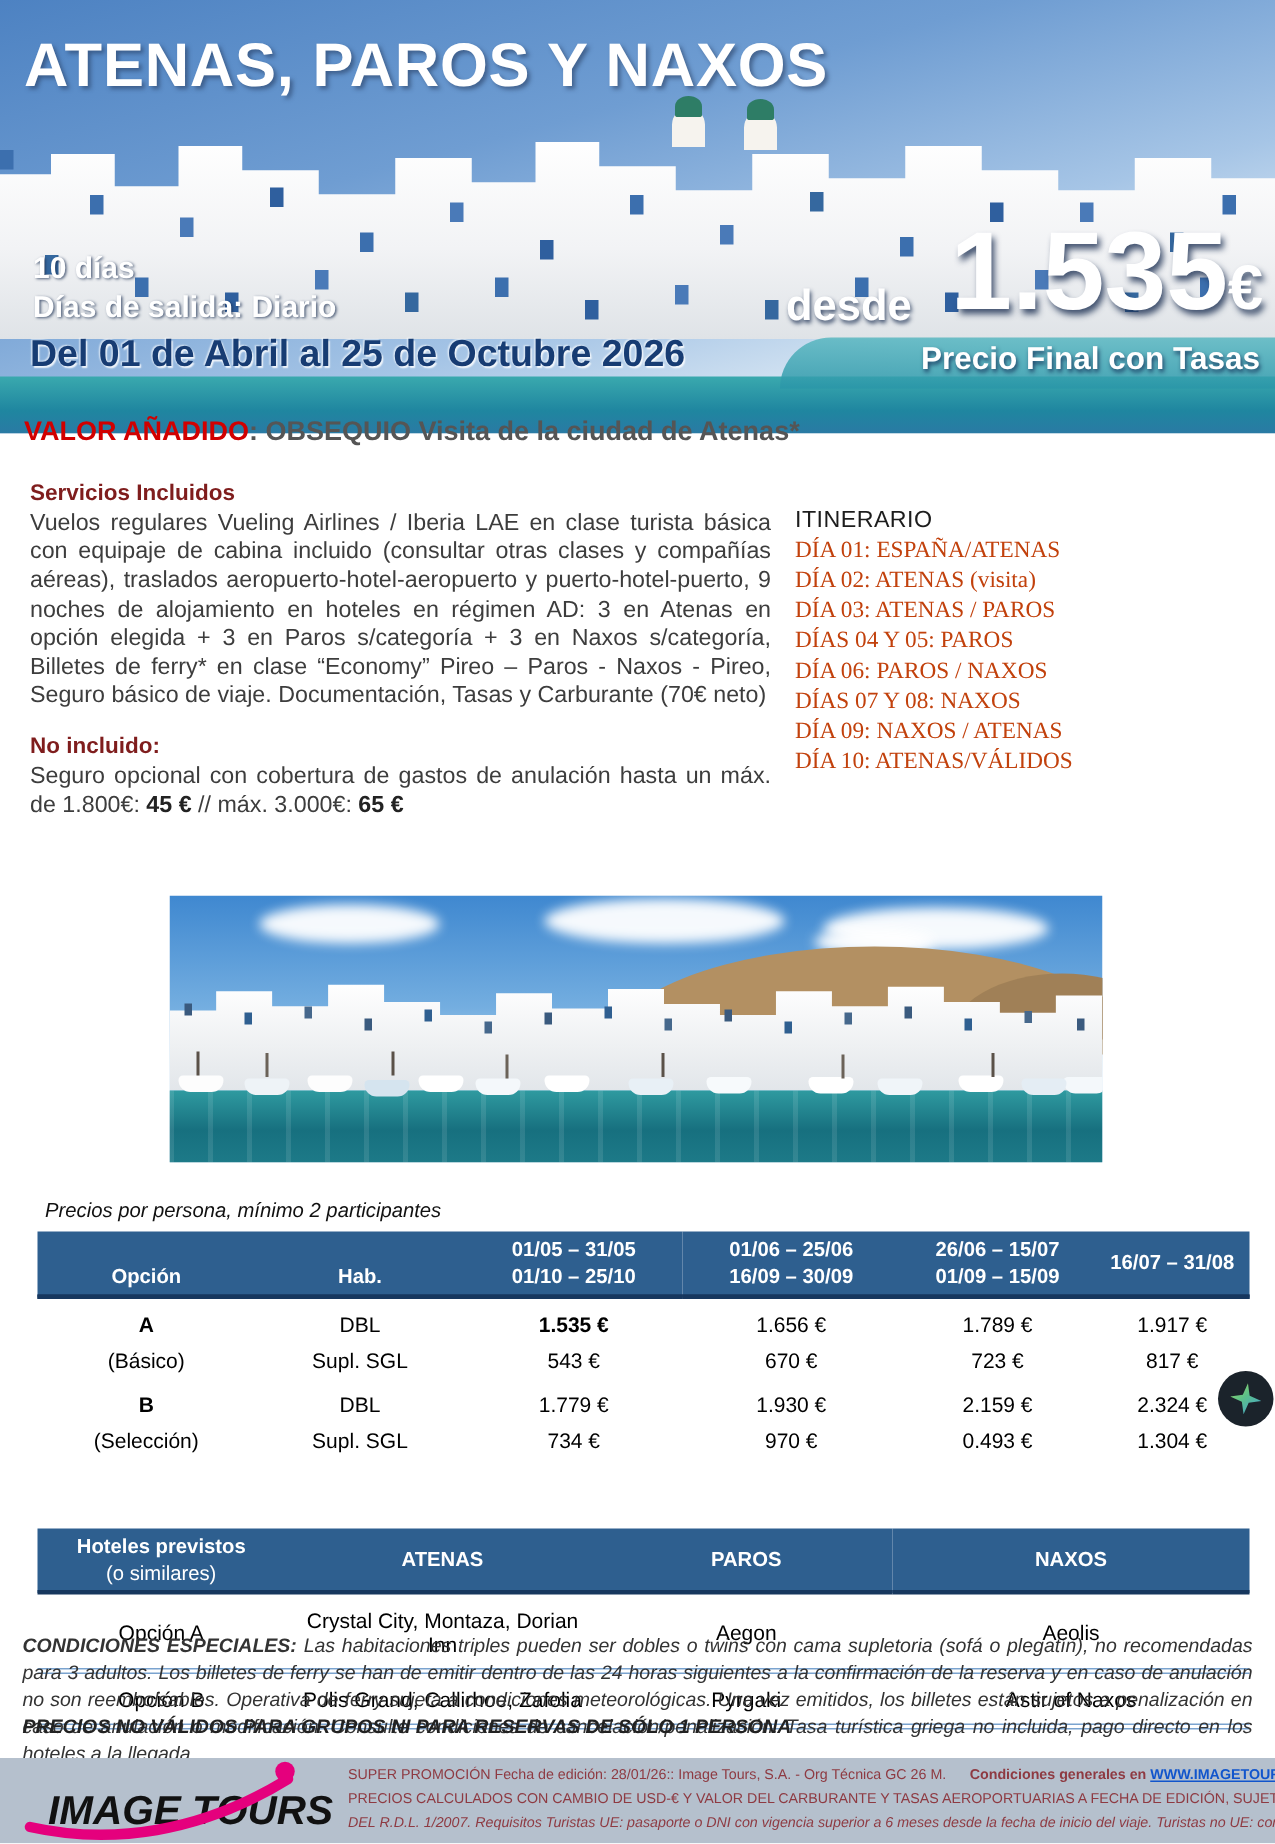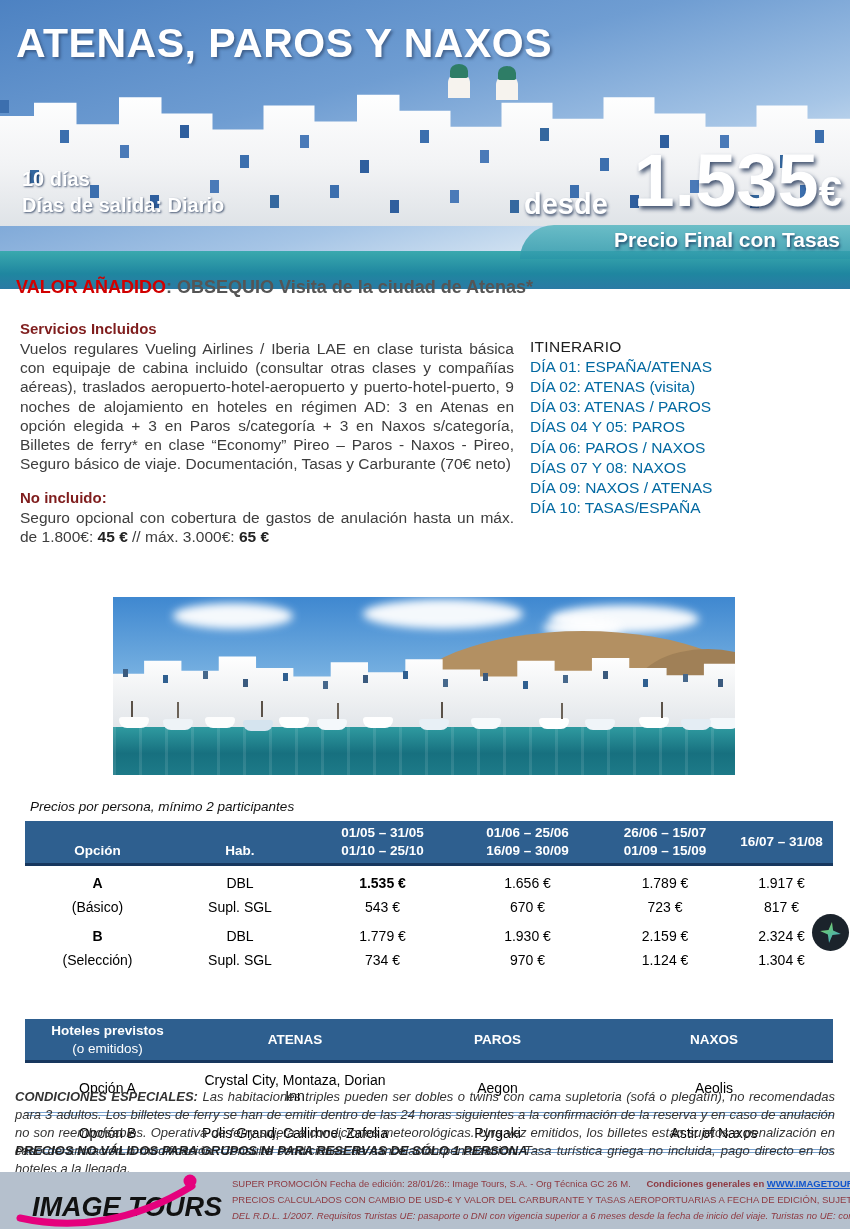--- a/index.html
+++ b/index.html
@@ -49,21 +49,21 @@
   
   .services{position:absolute;left:20px;top:320px;width:494px;}
   .col-heading{color:#7f1d1d;font-weight:bold;font-size:15px;margin:0 0 2px 0;}
   .body-text{font-size:15.5px;color:#3d3d3d;text-align:justify;line-height:1.24;margin:0;}
   .ni-block{margin-top:15px;}
   .body-text b{color:#222;}
 
   
   .itinerary{position:absolute;left:530px;top:338px;width:312px;}
   .itin-heading{font-size:15.5px;color:#1d1d1d;margin:0 0 1px 0;letter-spacing:.3px;}
-  .itin-day{color:#0369a1;font-size:15.5px;line-height:1.3;}
+  .itin-day{color:#c2410c;font-size:15.5px;line-height:1.3;font-family:Liberation Serif, serif;}
   .itin-note{font-style:italic;font-size:12.5px;color:#1d1d1d;margin-top:2px;}
 
   
   .photo{position:absolute;left:113px;top:597px;width:622px;height:178px;overflow:hidden;}
   .pt-sky{position:absolute;inset:0;background:linear-gradient(180deg,#3f88d0 0%,#74aee0 42%,#bcd9ef 68%);}
   .cloud{position:absolute;background:#fff;border-radius:50%;filter:blur(4px);opacity:.95;}
   .hill{position:absolute;background:#b39062;border-radius:50% 50% 0 0/100% 100% 0 0;}
   .pt-buildings{position:absolute;left:0;top:58px;width:100%;height:72px;
     background:linear-gradient(180deg,#ffffff 0%,#eef0f2 60%,#e2e6ea 100%);
     clip-path:polygon(0 26%,5% 26%,5% 8%,11% 8%,11% 22%,17% 22%,17% 2%,23% 2%,23% 18%,29% 18%,29% 30%,35% 30%,35% 10%,41% 10%,41% 24%,47% 24%,47% 6%,53% 6%,53% 20%,59% 20%,59% 30%,65% 30%,65% 8%,71% 8%,71% 22%,77% 22%,77% 4%,83% 4%,83% 18%,89% 18%,89% 28%,95% 28%,95% 12%,100% 12%,100% 100%,0 100%);}
@@ -135,20 +135,21 @@
   <div class="hero">
     <div class="hero-sky"></div>
     <div class="hero-buildings"></div>
     <div class="hero-windows"></div>
     <div class="hero-dome"></div>
     <div class="hero-water"></div>
     <div class="hero-water-right"></div>
     <div class="hero-title">ATENAS, PAROS Y NAXOS</div>
     <div class="hero-meta" style="left:22px;top:168px;">10 días</div>
     <div class="hero-meta" style="left:22px;top:194px;">Días de salida: Diario</div>
+    <div class="hero-dates">Del 01 de Abril al 25 de Octubre 2026</div>
     <div class="hero-from">desde</div>
     <div class="hero-price"><span class="amt">1.535</span><span class="cur">€</span></div>
     <div class="hero-price-note">Precio Final con Tasas</div>
   </div>
 
   <div class="value-line">
     <span class="red">VALOR AÑADIDO</span><span class="dark">: OBSEQUIO Visita de la ciudad de Atenas*</span>
   </div>
 
   <div class="services">
@@ -162,21 +163,21 @@
 
   <div class="itinerary">
     <p class="itin-heading">ITINERARIO</p>
     <div class="itin-day">DÍA 01: ESPAÑA/ATENAS</div>
     <div class="itin-day">DÍA 02: ATENAS (visita)</div>
     <div class="itin-day">DÍA 03: ATENAS / PAROS</div>
     <div class="itin-day">DÍAS 04 Y 05: PAROS</div>
     <div class="itin-day">DÍA 06: PAROS / NAXOS</div>
     <div class="itin-day">DÍAS 07 Y 08: NAXOS</div>
     <div class="itin-day">DÍA 09: NAXOS / ATENAS</div>
-    <div class="itin-day">DÍA 10: TASAS/ESPAÑA</div>
+    <div class="itin-day">DÍA 10: ATENAS/VÁLIDOS</div>
   </div>
 
   <div class="photo">
     <div class="pt-sky"></div>
     <div class="cloud" style="left:60px;top:6px;width:120px;height:26px;"></div>
     <div class="cloud" style="left:250px;top:2px;width:160px;height:30px;"></div>
     <div class="cloud" style="right:36px;top:8px;width:150px;height:28px;"></div>
     <div class="cloud" style="left:430px;top:22px;width:80px;height:18px;"></div>
     <div class="hill" style="left:290px;top:34px;width:360px;height:72px;"></div>
     <div class="hill" style="left:520px;top:52px;width:150px;height:44px;background:#a08057;"></div>
@@ -246,38 +247,38 @@
         <td>1.779 €</td>
         <td>1.930 €</td>
         <td>2.159 €</td>
         <td>2.324 €</td>
       </tr>
       <tr>
         <td class="opt-sub">(Selección)</td>
         <td>Supl. SGL</td>
         <td>734 €</td>
         <td>970 €</td>
-        <td>1.124 €</td>
+        <td>0.493 €</td>
         <td>1.304 €</td>
       </tr>
     </tbody>
   </table>
 
   <table class="hotels">
     <colgroup>
         <col style="width:165px">
         <col style="width:210px">
         <col style="width:195px">
         <col style="width:238px">
       </colgroup>
     <thead>
       <tr>
         <th>
             <span class="b">Hoteles previstos</span>
-            <span class="r">(o emitidos)</span>
+            <span class="r">(o similares)</span>
           </th>
         <th>
             <span class="b">ATENAS</span>
           </th>
         <th>
             <span class="b">PAROS</span>
           </th>
         <th>
             <span class="b">NAXOS</span>
           </th>

